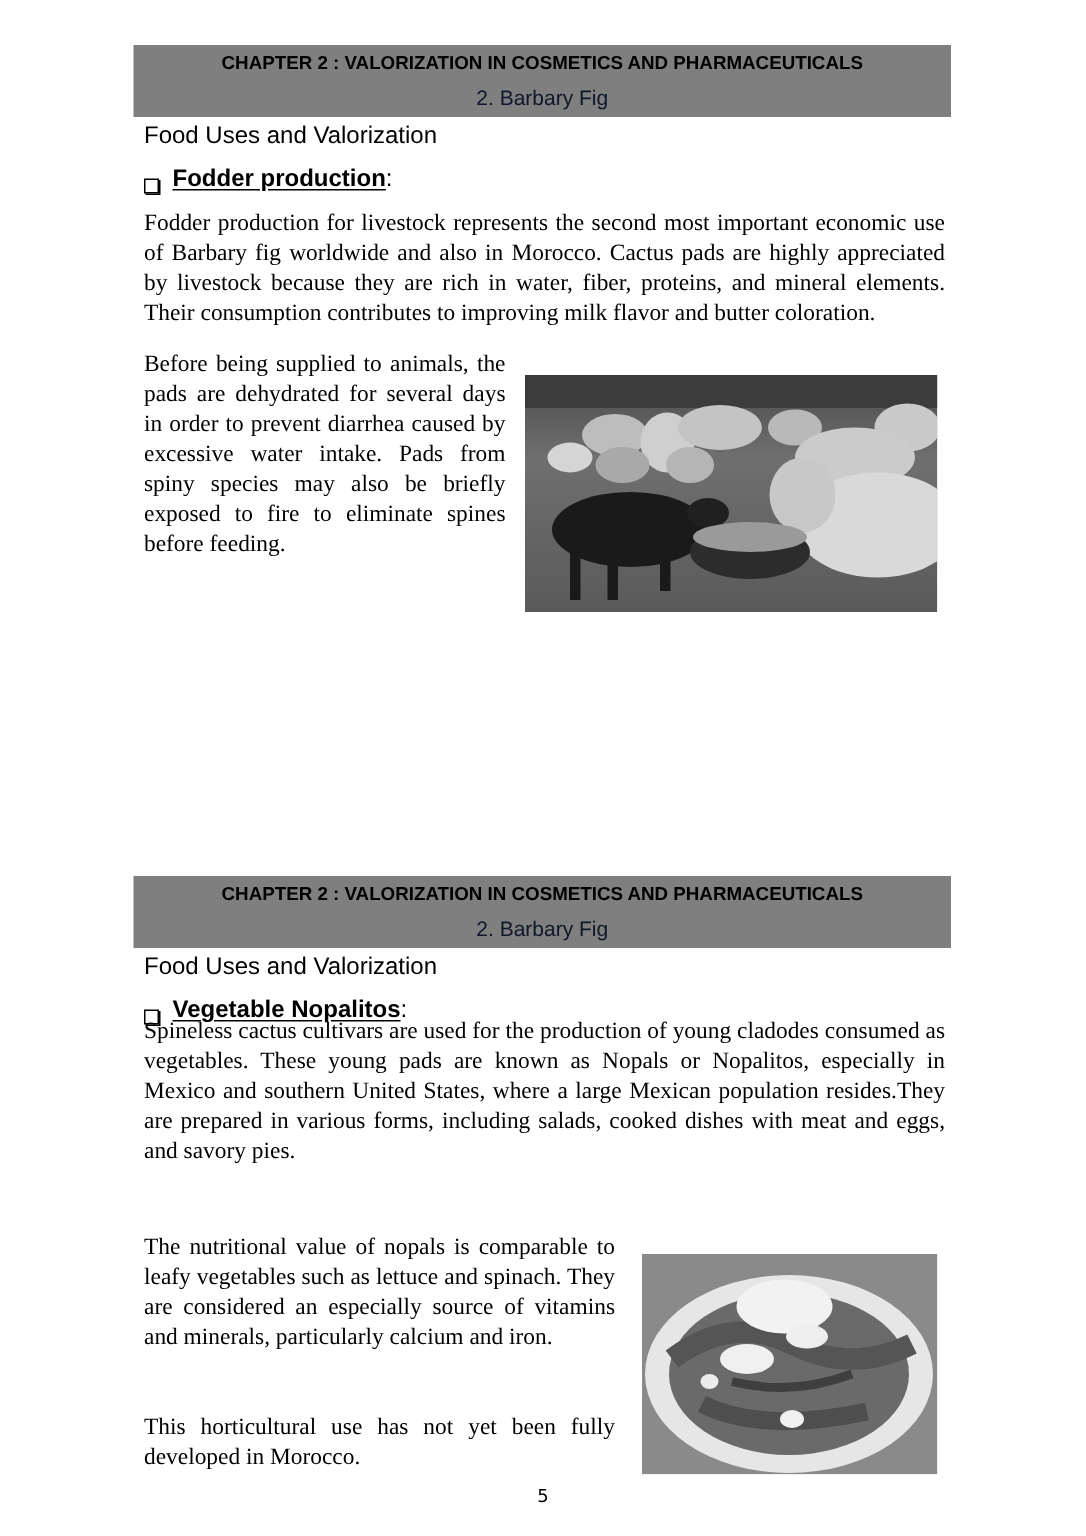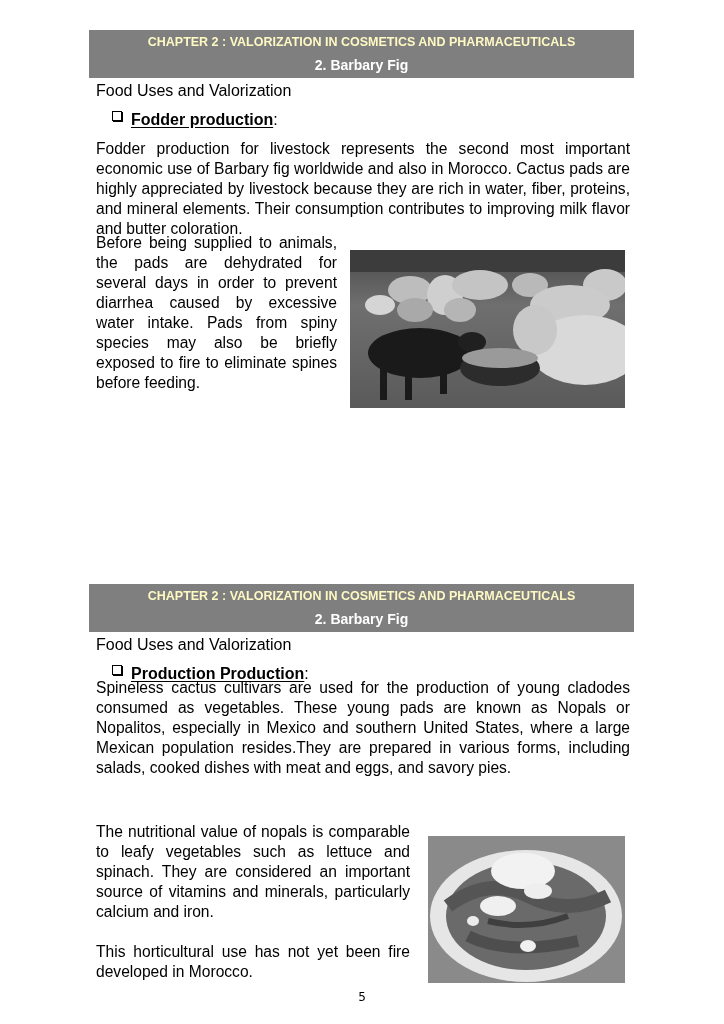--- a/index.html
+++ b/index.html
@@ -15,42 +15,42 @@
       position: absolute;
       left: 89px; width: 545px;
       height: 48px;
       background: #7f7f7f;
       text-align: center;
     }
     .header-bar .chapter {
       display: block;
       font-weight: bold;
       font-size: 12.5px;
-      color: #fef9c3;
+      color: #000000;
       padding-top: 5px;
       letter-spacing: 0px;
     }
     .header-bar .section {
       display: block;
-      font-weight: bold;
+      font-weight: normal;
       font-size: 14px;
-      color: #ffffff;
+      color: #0f172a;
       margin-top: 8px;
     }
     .h-food {
       position: absolute;
       left: 96px;
       font-weight: normal;
       font-size: 16px;
     }
     .subhead {
       position: absolute;
       left: 96px;
       font-size: 16px;
-      display: flex; align-items: flex-start; margin-left: 16px;
+      display: flex; align-items: flex-end;
     }
     .subhead .box {
       display: inline-block;
       width: 10px; height: 10px;
       border: 1.6px solid #000;
       margin-right: 9px;
       box-sizing: border-box;
       background: #fff;
       box-shadow: 1px 1px 0 #000;
     }
@@ -59,20 +59,21 @@
       text-decoration: underline;
       text-underline-offset: 2px;
     }
     .para {
       position: absolute;
       left: 96px;
       font-size: 15.6px;
       line-height: 20px;
       text-align: justify;
       text-align-last: left;
+      font-family: Liberation Serif, serif;
     }
     .photo {
       position: absolute;
       overflow: hidden;
     }
     .page-num {
       position: absolute;
       top: 990px;
       left: 0; width: 724px;
       text-align: center;
@@ -138,29 +139,29 @@
 
 <div class="header-bar" style="top:584px;">
   <span class="chapter">CHAPTER 2 : VALORIZATION IN COSMETICS AND PHARMACEUTICALS</span>
   <span class="section">2. Barbary Fig</span>
 </div>
 
 <div class="h-food" style="top:636px;">Food Uses and Valorization</div>
 
 <div class="subhead" style="top:665px;">
   <span class="box"></span>
-  <span class="title">Production Production</span>
+  <span class="title">Vegetable Nopalitos</span>
     <span>:</span>
 </div>
 
 <div class="para" style="top:678px; width:534px;">Spineless cactus cultivars are used for the production of young cladodes consumed as vegetables. These young pads are known as Nopals or Nopalitos, especially in Mexico and southern United States, where a large Mexican population resides.They are prepared in various forms, including salads, cooked dishes with meat and eggs, and savory pies.</div>
 
-<div class="para" style="top:822px; width:314px;">The nutritional value of nopals is comparable to leafy vegetables such as lettuce and spinach. They are considered an important source of vitamins and minerals, particularly calcium and iron.</div>
+<div class="para" style="top:822px; width:314px;">The nutritional value of nopals is comparable to leafy vegetables such as lettuce and spinach. They are considered an especially source of vitamins and minerals, particularly calcium and iron.</div>
 
-<div class="para" style="top:942px; width:314px;">This horticultural use has not yet been fire developed in Morocco.</div>
+<div class="para" style="top:942px; width:314px;">This horticultural use has not yet been fully developed in Morocco.</div>
 
 <div class="photo" style="left:428px; top:836px; width:197px; height:147px;">
   <svg width="197" height="147" viewBox="0 0 197 147">
     <rect width="197" height="147" fill="#8a8a8a"></rect>
     <ellipse cx="98" cy="80" rx="96" ry="66" fill="#e6e6e6"></ellipse>
     <ellipse cx="98" cy="80" rx="80" ry="54" fill="#6a6a6a"></ellipse>
     <path d="M20 70 Q60 40 100 60 T180 60" stroke="#555" stroke-width="14" fill="none"></path>
     <path d="M40 100 Q80 120 150 105" stroke="#4e4e4e" stroke-width="12" fill="none"></path>
     <path d="M60 85 Q100 95 140 80" stroke="#3f3f3f" stroke-width="6" fill="none"></path>
     <ellipse cx="95" cy="35" rx="32" ry="18" fill="#f2f2f2"></ellipse>

